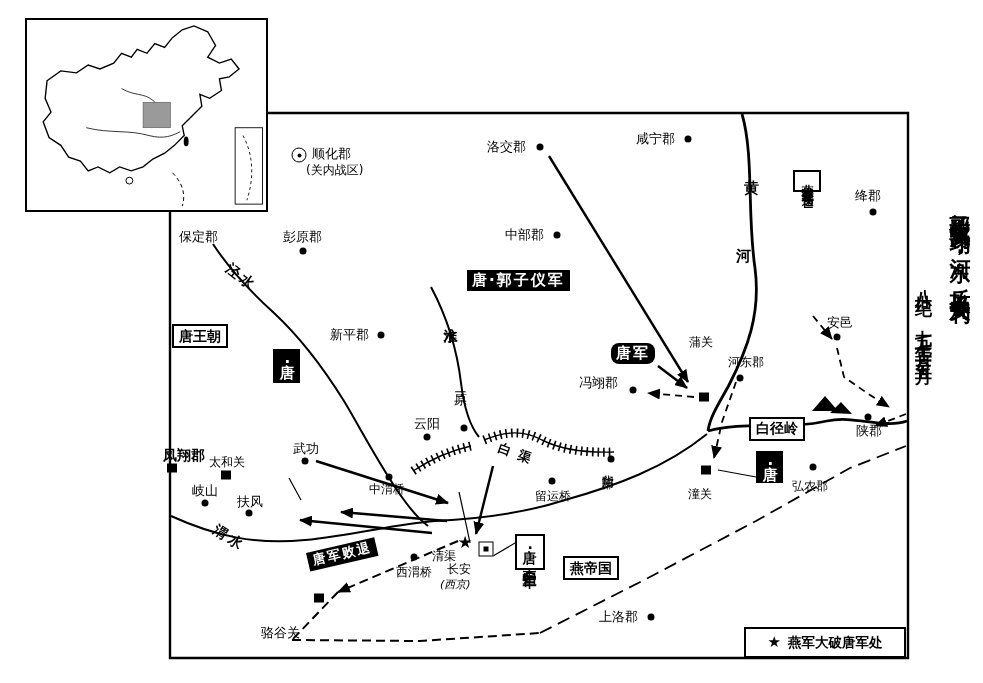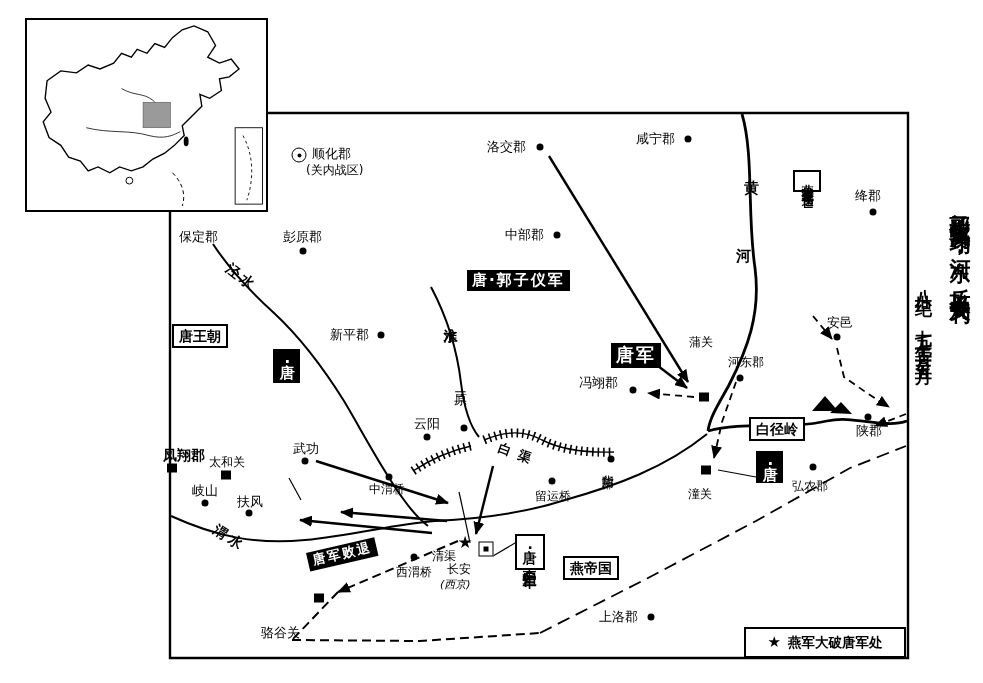--- a/index.html
+++ b/index.html
@@ -110,30 +110,30 @@
       <div class="feature style-plain" style="left: 283px; top: 230px; font-size: 13px;">彭原郡</div>
       <div class="marker marker-dot" style="left: 303px; top: 251px;"></div>
       <div class="feature style-plain" style="left: 505px; top: 228px; font-size: 13px;">中部郡</div>
       <div class="marker marker-dot" style="left: 557px; top: 235px;"></div>
       <div class="feature style-plain" style="left: 233px; top: 260px; font-size: 14px; font-weight: bold; transform: rotate(38deg); transform-origin: left top; letter-spacing: 3px;">泾水</div>
       <div class="feature style-boxed" style="left: 172px; top: 324px; font-size: 14px;">唐王朝</div>
       <div class="feature style-plain" style="left: 330px; top: 328px; font-size: 13px;">新平郡</div>
       <div class="marker marker-dot" style="left: 381px; top: 335px;"></div>
       <div class="feature style-plain orient-v" style="left: 443px; top: 316px; font-size: 14px; font-weight: bold;">淮水</div>
       <div class="feature style-black" style="left: 467px; top: 270px; font-size: 15px;">唐·郭子仪军</div>
-      <div class="feature style-black" style="left: 611px; top: 343px; font-size: 18px;">唐军</div>
+      <div class="feature style-black" style="left: 611px; top: 343px; font-size: 15px; border-radius: 8px;">唐军</div>
       <div class="feature style-plain" style="left: 689px; top: 337px; font-size: 12px; font-family: Liberation Mono, monospace;">蒲关</div>
       <div class="marker marker-square" style="left: 704px; top: 397px;"></div>
       <div class="feature style-plain" style="left: 728px; top: 356px; font-size: 12px;">河东郡</div>
       <div class="marker marker-dot" style="left: 740px; top: 378px;"></div>
       <div class="feature style-plain" style="left: 827px; top: 316px; font-size: 13px;">安邑</div>
       <div class="marker marker-dot" style="left: 837px; top: 337px;"></div>
       <div class="feature style-plain" style="left: 579px; top: 376px; font-size: 13px;">冯翊郡</div>
       <div class="marker marker-dot" style="left: 633px; top: 390px;"></div>
-      <div class="feature style-boxed" style="left: 749px; top: 417px; font-size: 14px;">白径岭</div>
+      <div class="feature style-boxed" style="left: 749px; top: 417px; font-size: 14px; font-family: Liberation Serif, serif;">白径岭</div>
       <div class="feature style-plain" style="left: 856px; top: 424px; font-size: 13px;">陕郡</div>
       <div class="marker marker-dot" style="left: 868px; top: 417px;"></div>
       <div class="feature style-plain" style="left: 163px; top: 447px; font-size: 14px; font-weight: bold;">凤翔郡</div>
       <div class="marker marker-square" style="left: 172px; top: 468px;"></div>
       <div class="feature style-plain" style="left: 209px; top: 456px; font-size: 12px;">太和关</div>
       <div class="marker marker-square" style="left: 226px; top: 475px;"></div>
       <div class="feature style-plain orient-v" style="left: 452px; top: 381px; font-size: 13px;">三原</div>
       <div class="marker marker-dot" style="left: 464px; top: 428px;"></div>
       <div class="feature style-plain" style="left: 414px; top: 417px; font-size: 13px;">云阳</div>
       <div class="marker marker-dot" style="left: 427px; top: 437px;"></div>

